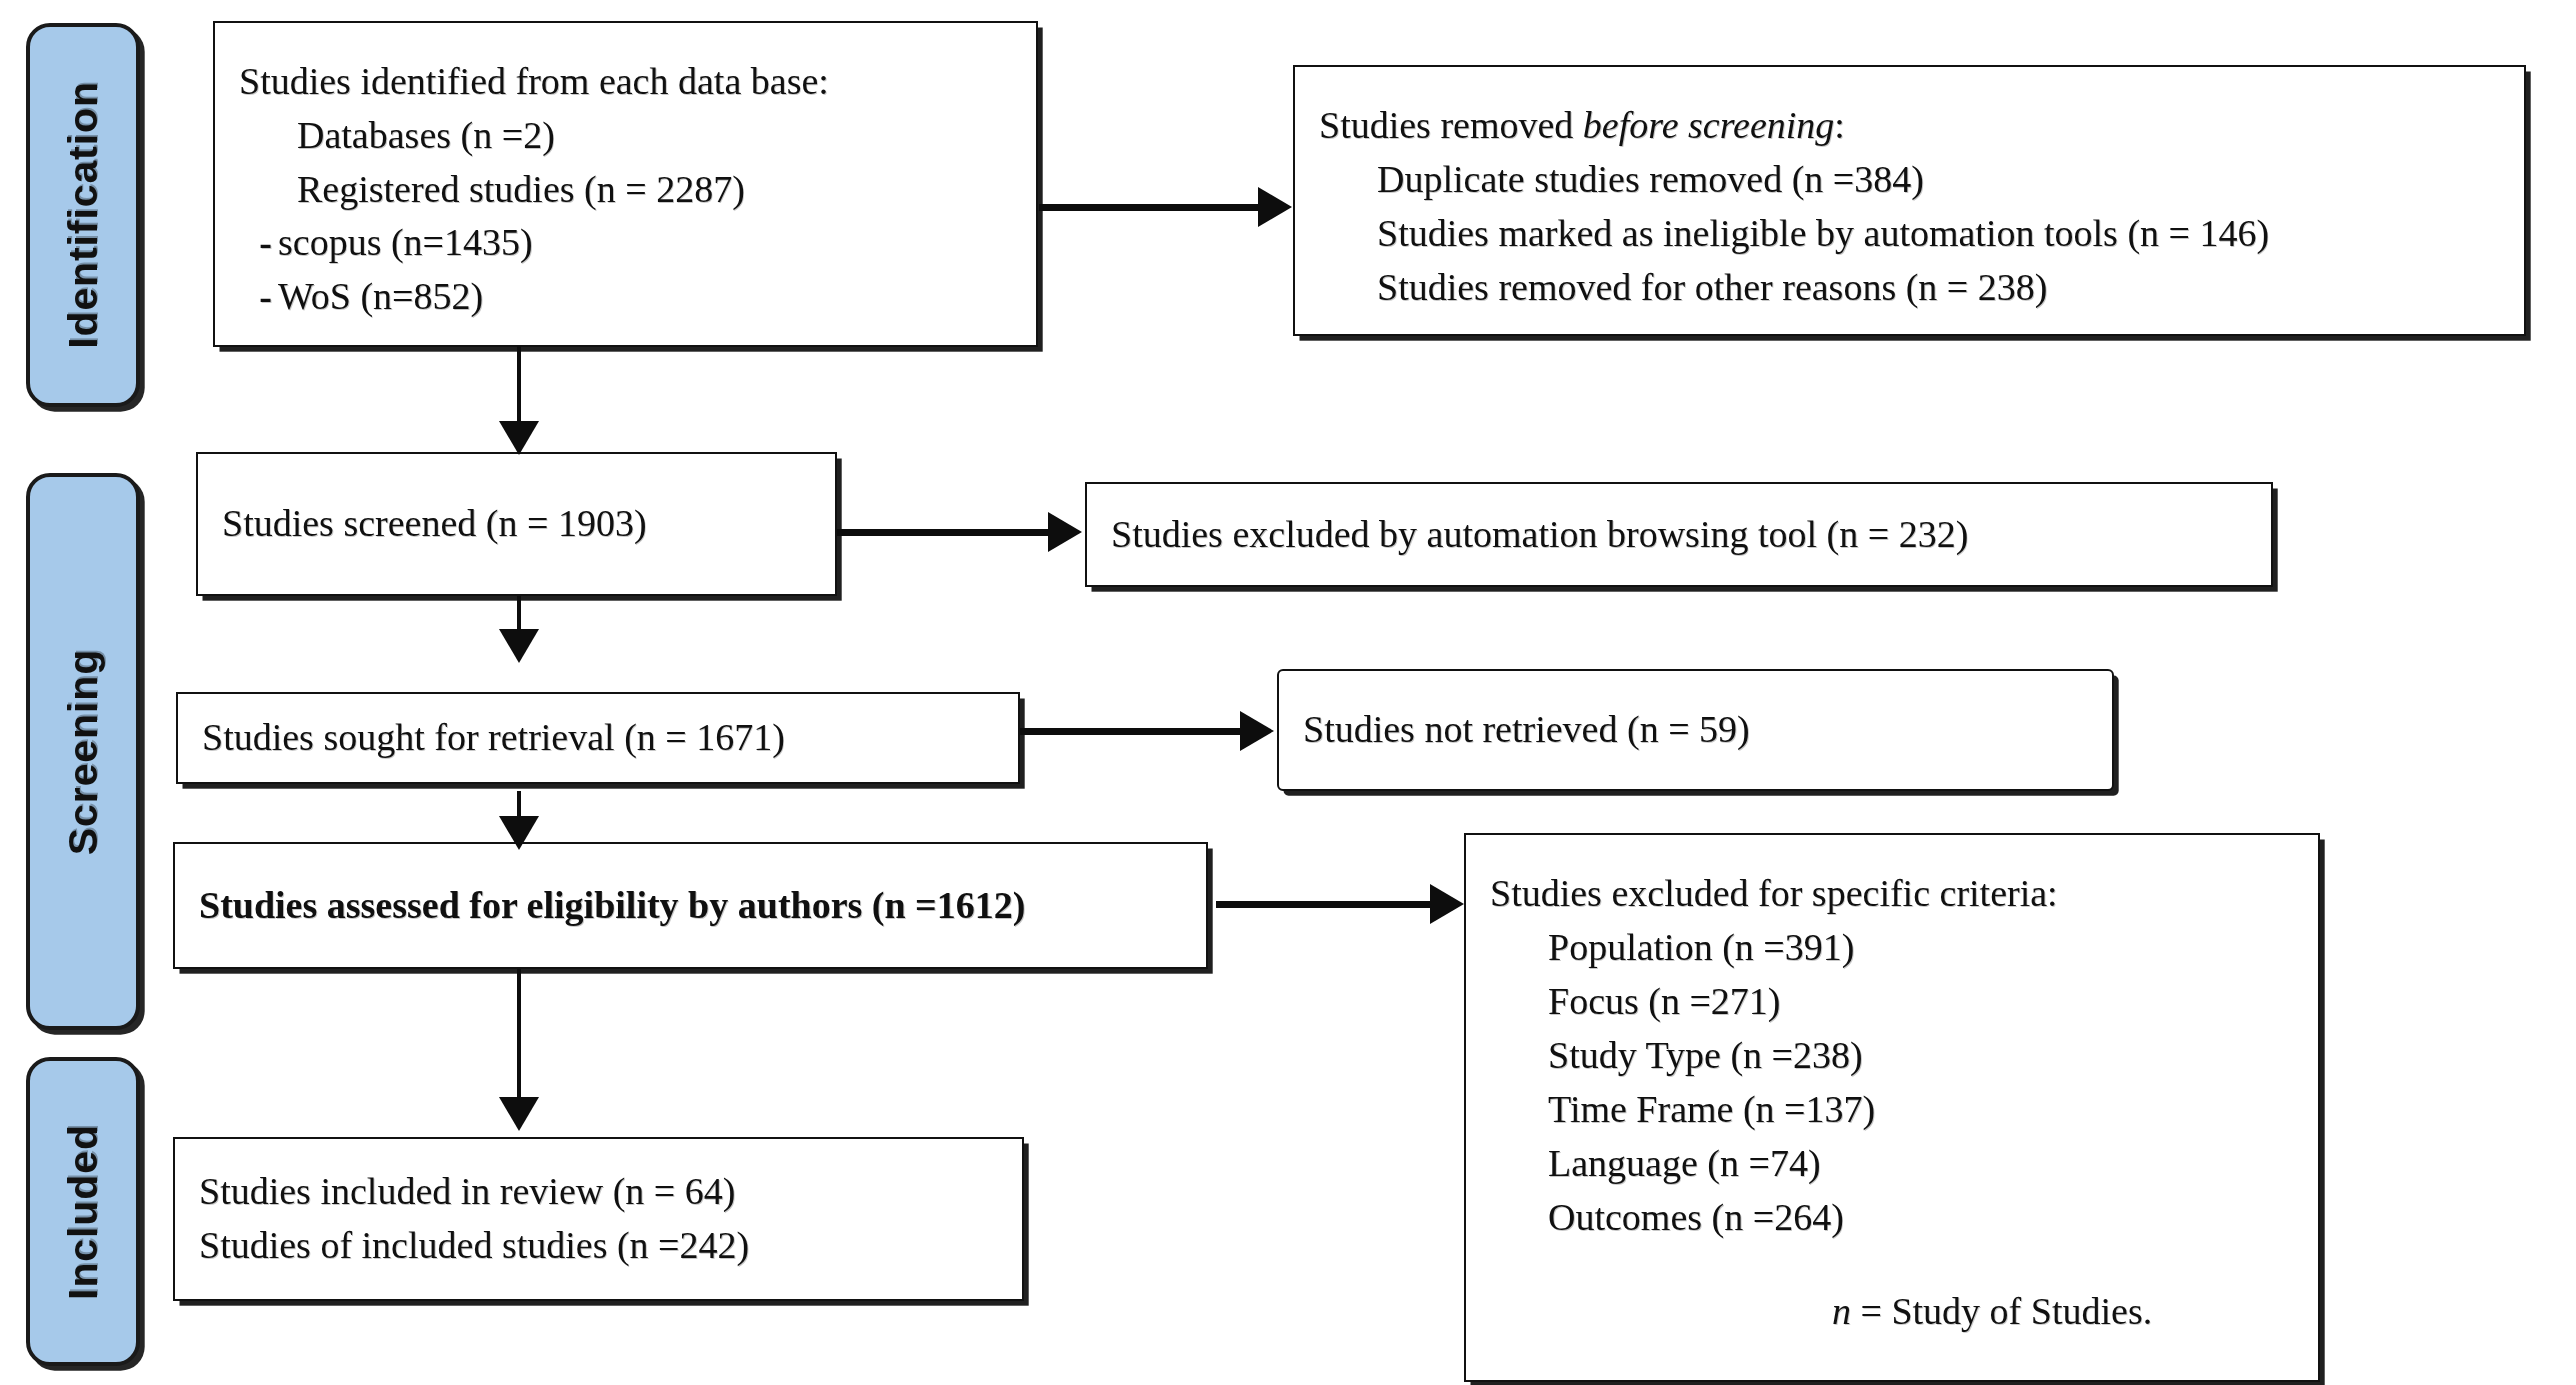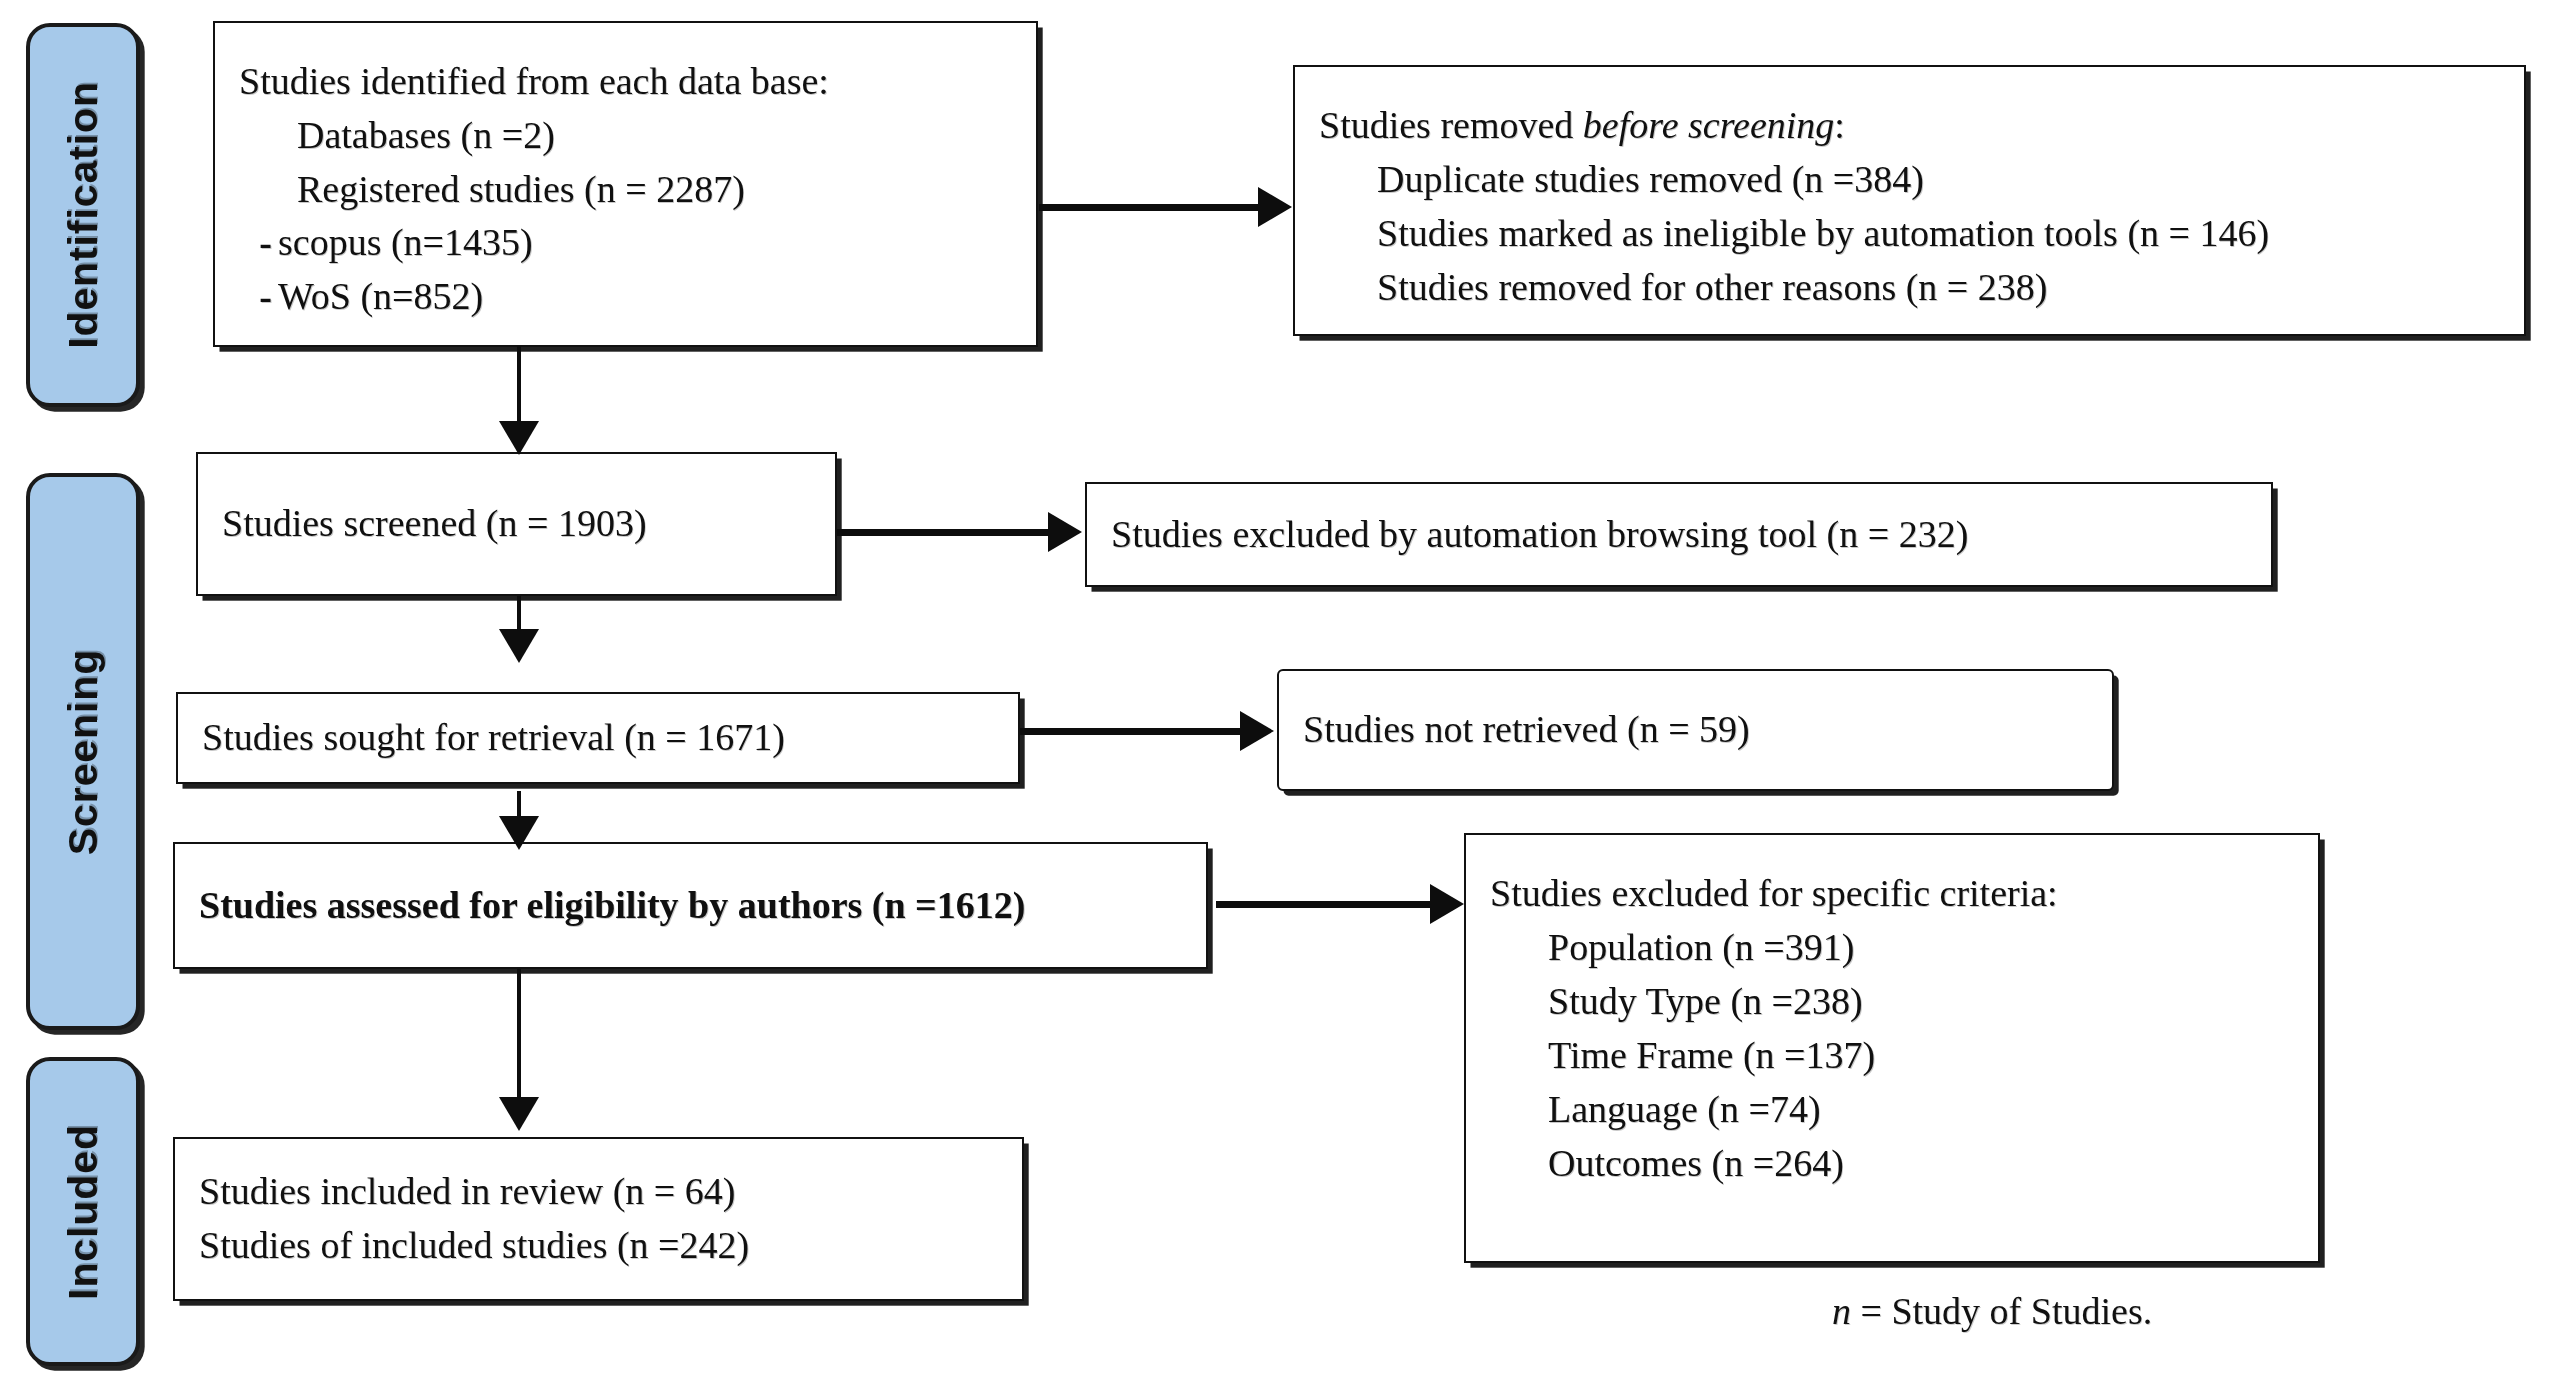--- a/index.html
+++ b/index.html
@@ -170,24 +170,25 @@
       <div class="line">Studies not retrieved (n = 59)</div>
     </div>
   </div>
 
   <div class="box" style="left:173px; top:842px; width:1035px; height:127px;font-weight:bold;">
     <div class="box-body">
       <div class="line">Studies assessed for eligibility by authors (n =1612)</div>
     </div>
   </div>
 
-  <div class="box top-align" style="left:1464px; top:833px; width:856px; height:430px;">
+  <div class="box top-align" style="left:1464px; top:833px; width:856px; height:549px;">
     <div class="box-body">
       <div class="line">Studies excluded for specific criteria:</div>
       <div class="line indent">Population (n =391)</div>
+      <div class="line indent">Focus (n =271)</div>
       <div class="line indent">Study Type (n =238)</div>
       <div class="line indent">Time Frame (n =137)</div>
       <div class="line indent">Language (n =74)</div>
       <div class="line indent">Outcomes (n =264)</div>
     </div>
   </div>
 
   <div class="box" style="left:173px; top:1137px; width:851px; height:164px;">
     <div class="box-body">
       <div class="line">Studies included in review (n = 64)</div>

